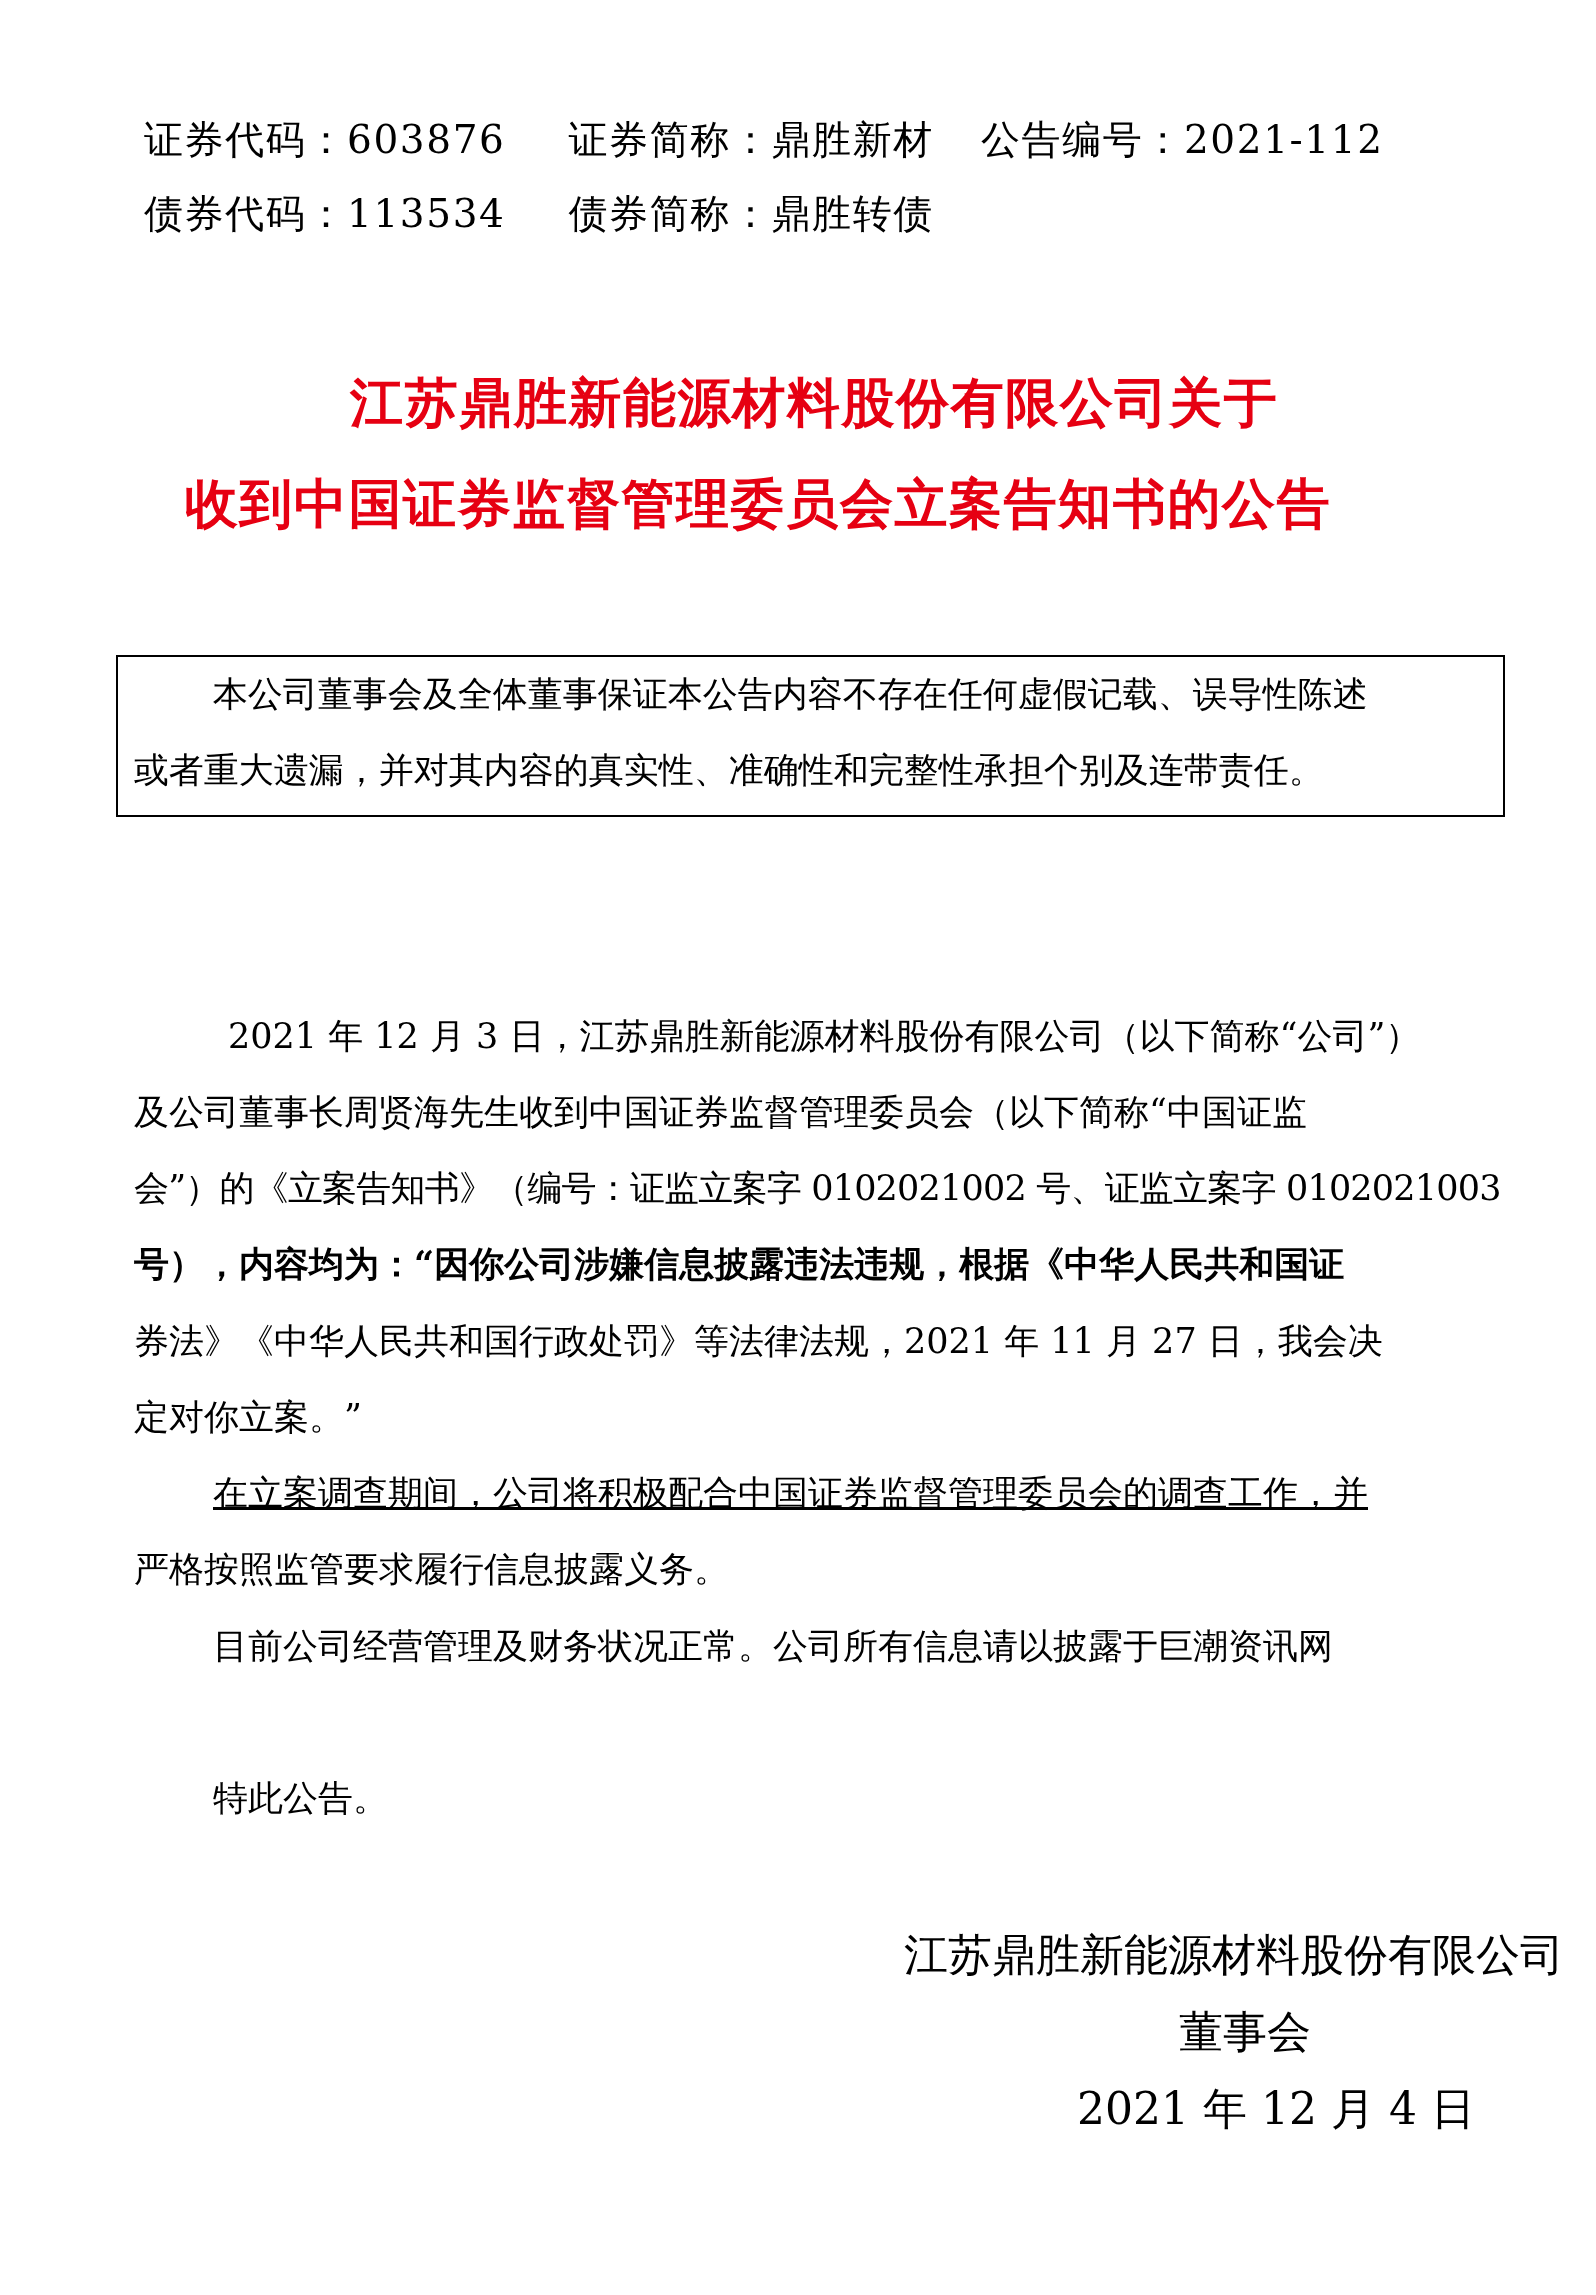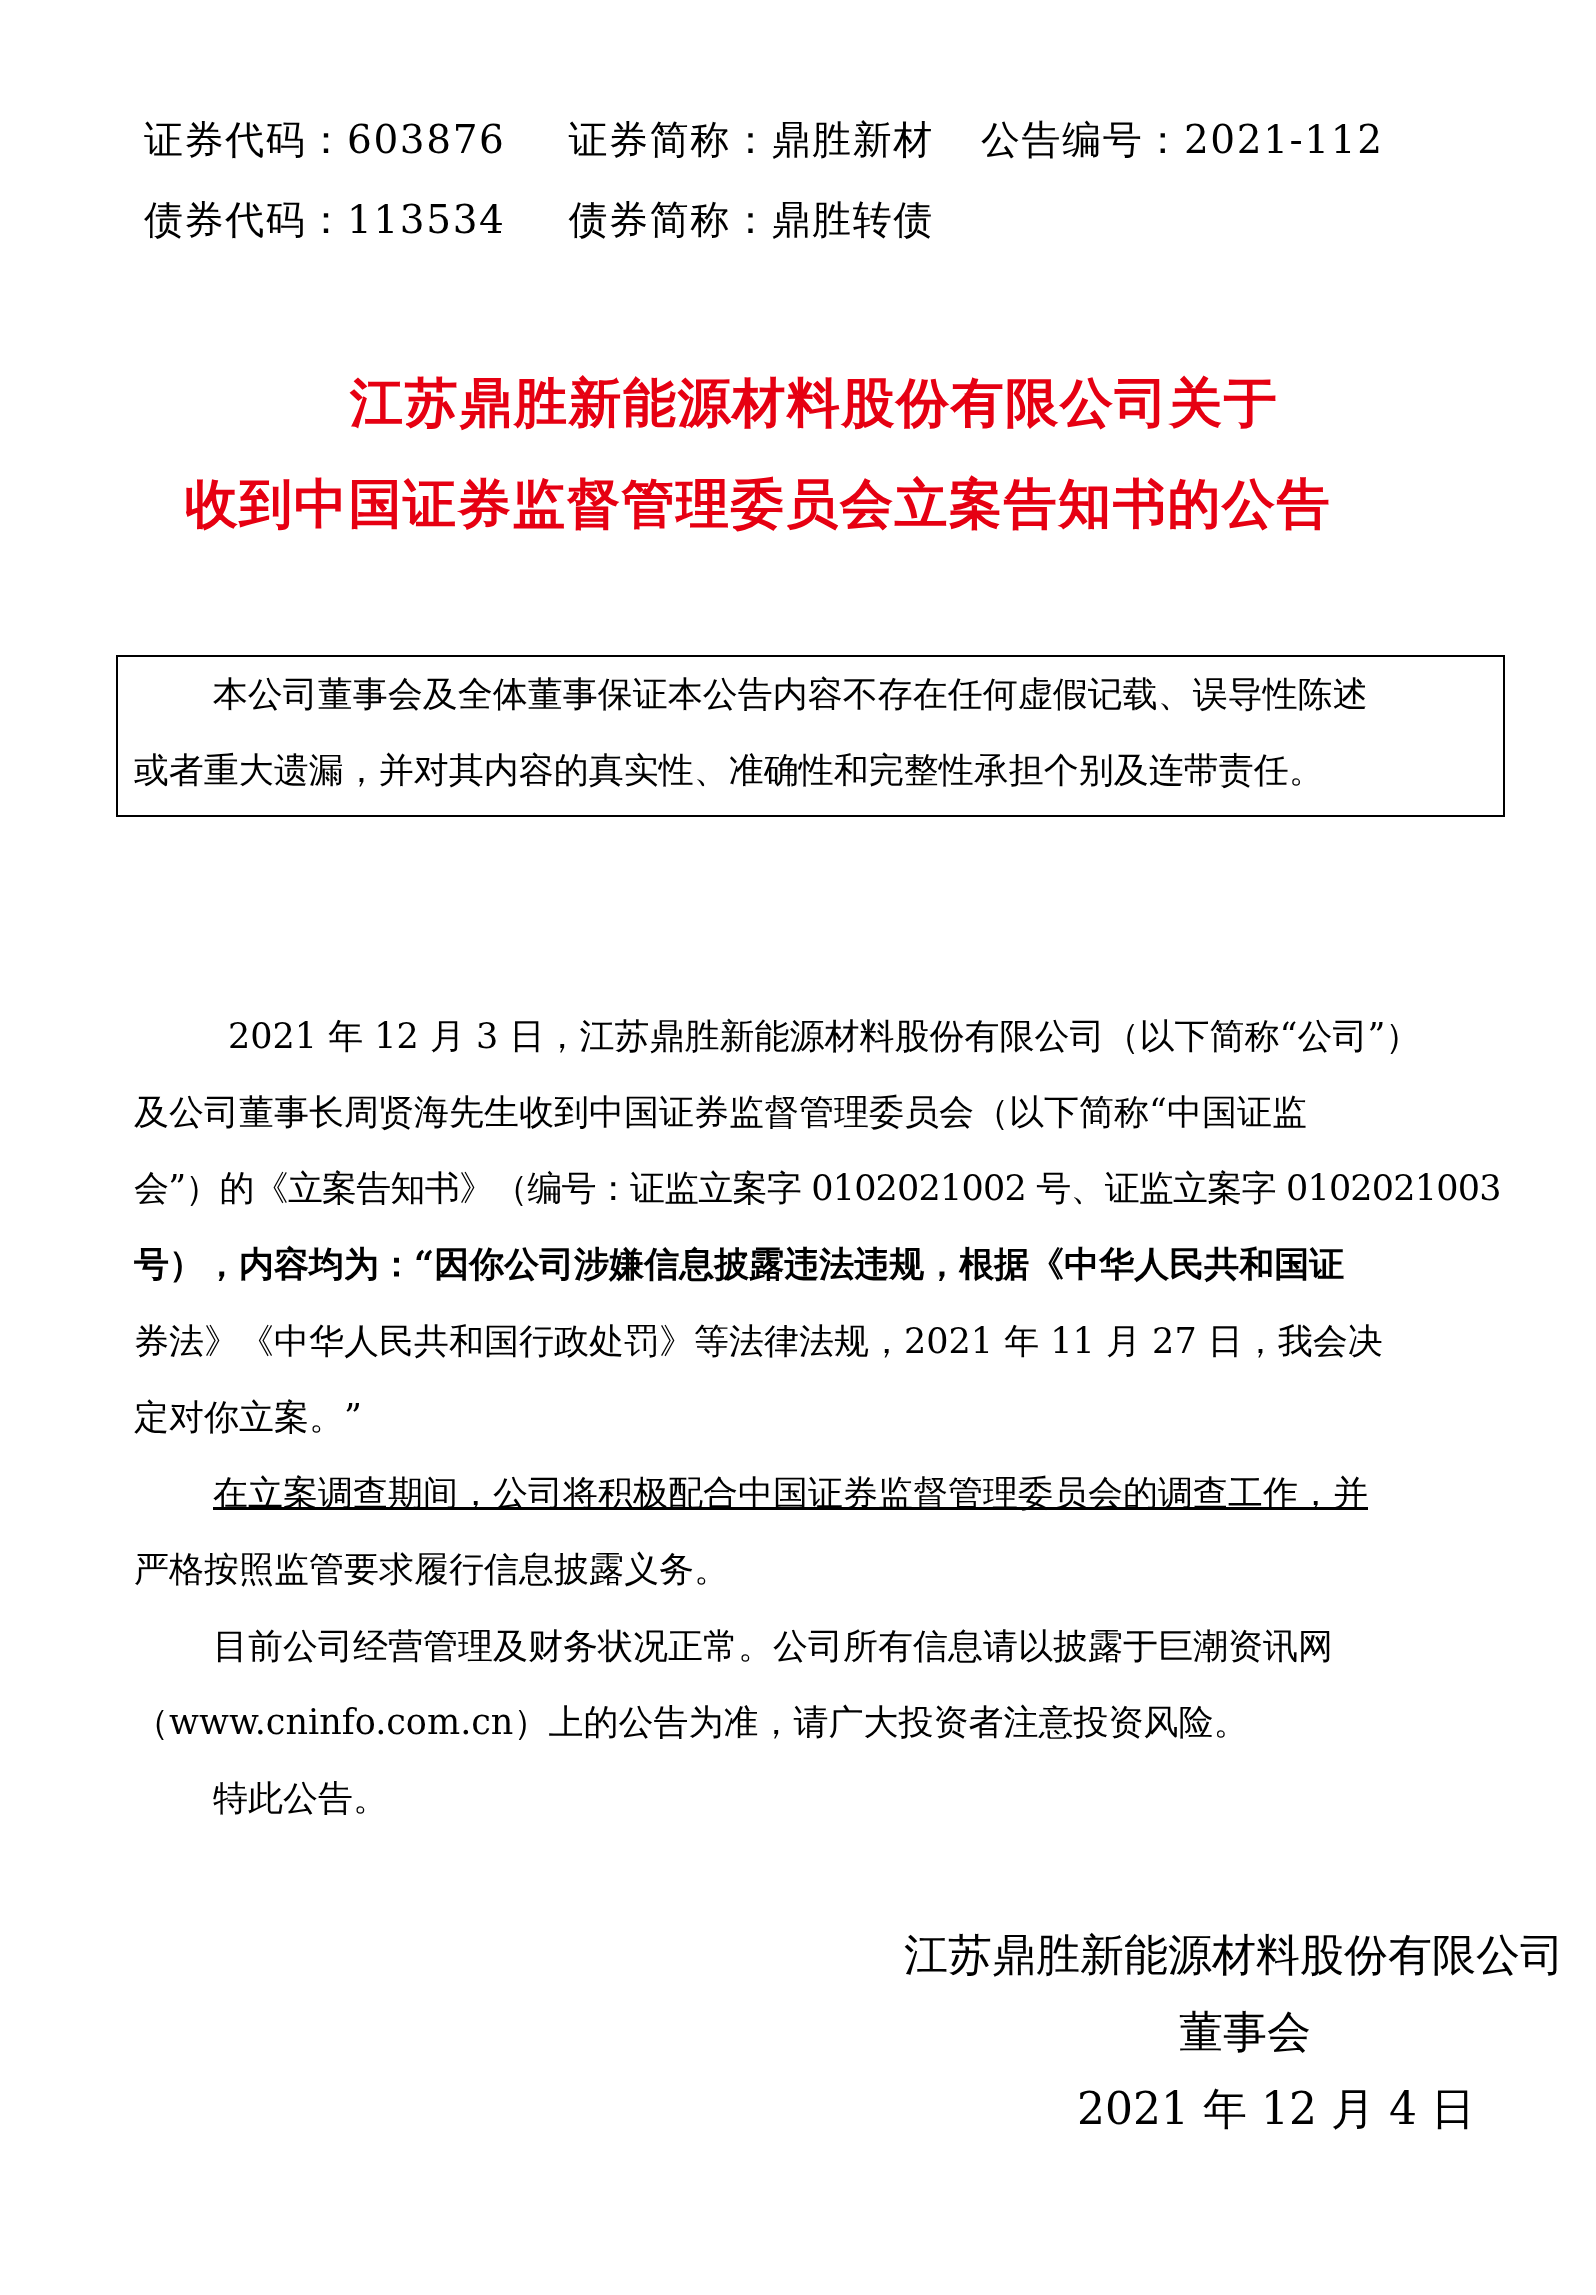--- a/index.html
+++ b/index.html
@@ -26,21 +26,21 @@
       position: absolute;
       left: 134px;
       font-size: 39px;
       line-height: 47px;
       white-space: pre;
       letter-spacing: 1.6px;
       margin-left: 10px;
     }
     .header-line span { display: inline-block; }
     .hdr-1 { top: 116px; }
-    .hdr-2 { top: 196px; }
+    .hdr-2 { top: 190px; }
     .gap { display: inline-block; width: 63px; }
     .gap-s { display: inline-block; width: 47px; }
 
     .title {
       position: absolute;
       left: 0;
       width: 1516px;
       text-align: center;
       color: #e60012;
       font-family: "DejaVu Sans", "Liberation Sans", sans-serif;
@@ -112,21 +112,20 @@
   <div class="body-line" style="top:1090px;">及公司董事长周贤海先生收到中国证券监督管理委员会（以下简称“中国证监</div>
   <div class="body-line" style="top:1166px; letter-spacing:-0.8px;">会”）的《立案告知书》（编号：证监立案字 0102021002 号、证监立案字 0102021003</div>
   <div class="body-line" style="top:1242px;font-weight:bold;">号），内容均为：“因你公司涉嫌信息披露违法违规，根据《中华人民共和国证</div>
   <div class="body-line" style="top:1319px;">券法》《中华人民共和国行政处罚》等法律法规，2021 年 11 月 27 日，我会决</div>
   <div class="body-line" style="top:1395px;">定对你立案。”</div>
 
   <div class="body-line indent" style="top:1471px;text-decoration:underline;">在立案调查期间，公司将积极配合中国证券监督管理委员会的调查工作，并</div>
   <div class="body-line" style="top:1547px;">严格按照监管要求履行信息披露义务。</div>
 
   <div class="body-line indent" style="top:1624px;">目前公司经营管理及财务状况正常。公司所有信息请以披露于巨潮资讯网</div>
-  <div class="body-line" style="top:1700px;">（www.cninfo.com.cn）上的公告为准，请广大投资者注意投资风险。</div>
 
   <div class="body-line indent" style="top:1776px;">特此公告。</div>
 
   <div class="sign" style="left:904px; top:1933px;">江苏鼎胜新能源材料股份有限公司</div>
   <div class="sign" style="left:1179px; top:2010px;">董事会</div>
   <div class="sign" style="left:1077px; top:2087px;">2021 年 12 月 4 日</div>
 
 </div>
 
 

